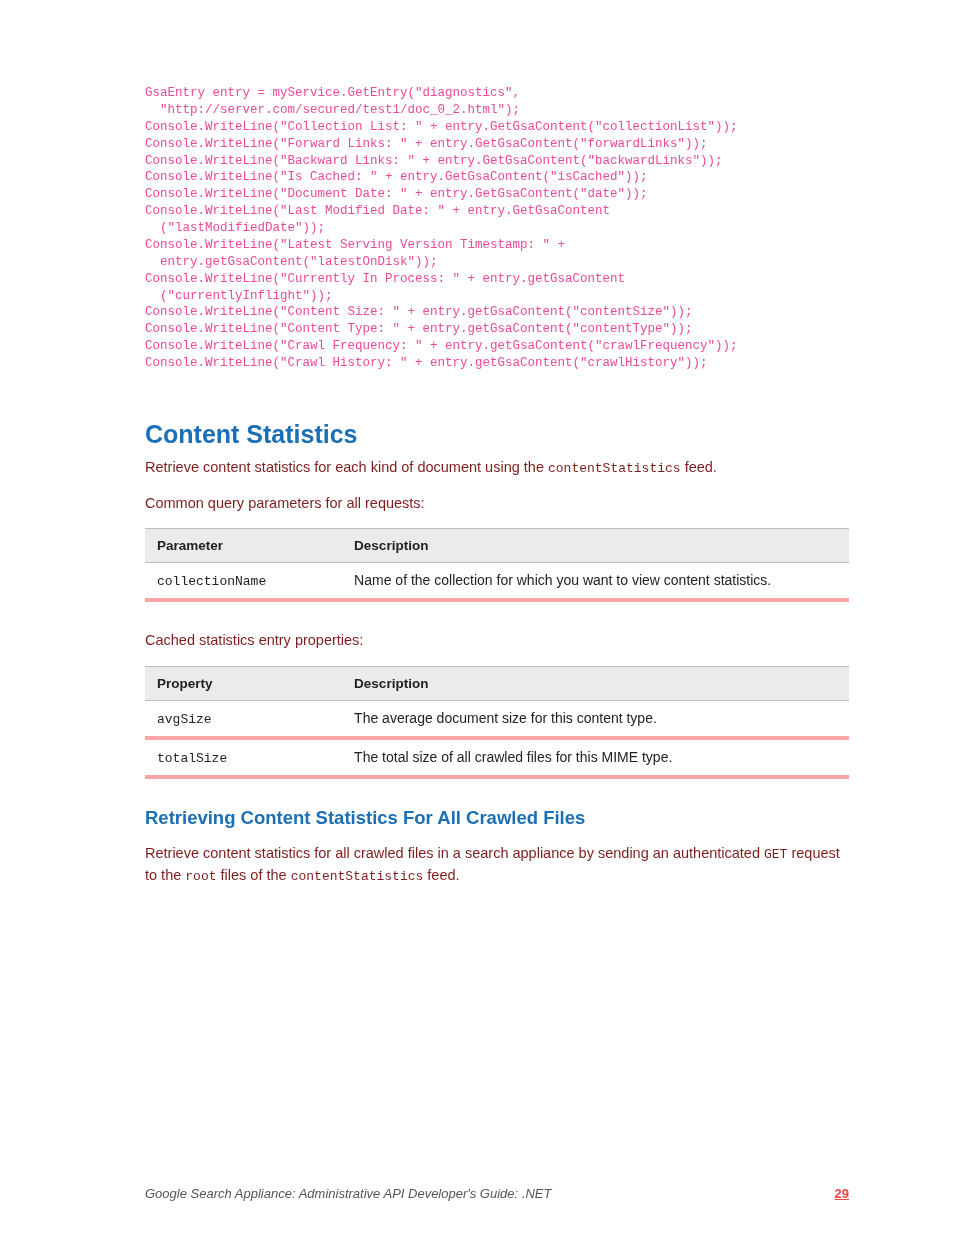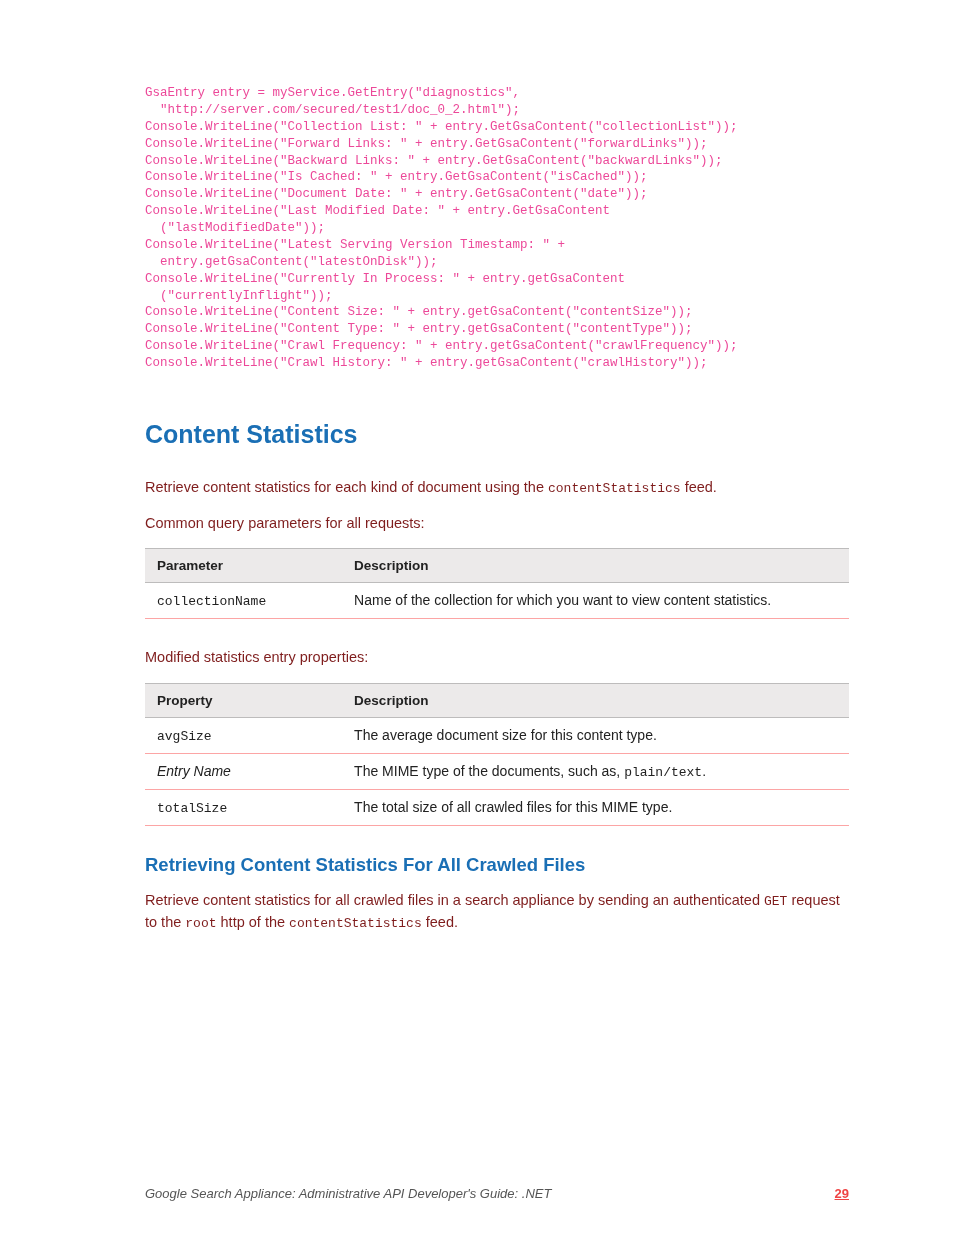--- a/index.html
+++ b/index.html
@@ -18,21 +18,21 @@
     font-size: 12.5px;
     line-height: 1.35;
     white-space: pre;
     color: #ec4899;
     margin-bottom: 48px;
   }
   h1.section-heading {
     color: #1a6fb5;
     font-size: 25px;
     font-weight: 700;
-    margin-bottom: 28px;
+    margin-bottom: 8px;
   }
   p.body-text {
     font-size: 14.5px;
     line-height: 1.5;
     margin-bottom: 14px;
     color: #7f1d1d;
   }
   .inline-code {
     font-family: "Courier New", Courier, monospace;
     font-size: 13px;
@@ -49,21 +49,21 @@
     padding: 9px 12px;
     font-weight: 700;
     font-size: 13.5px;
     color: #222;
     border-top: 1px solid #bdbcbc;
     border-bottom: 1px solid #bdbcbc;
   }
   tbody tr td {
     padding: 9px 12px;
     font-size: 14px;
-    border-bottom: 1px solid #fca5a5;
+    border-bottom: 4px solid #fca5a5;
     vertical-align: top;
   }
   td .mono { font-family: "Courier New", Courier, monospace; font-size: 13px; }
   td .italic { font-style: italic; }
   h2.subsection-heading {
     color: #1a6fb5;
     font-size: 18.5px;
     font-weight: 700;
     margin-top: 16px;
     margin-bottom: 14px;
@@ -119,47 +119,43 @@
     </tr>
   </thead>
   <tbody>
     <tr>
       <td class="col-prop"><span class="mono">collectionName</span></td>
       <td>Name of the collection for which you want to view content statistics.</td>
     </tr>
   </tbody>
 </table>
 
-<p class="body-text">Modified statistics entry properties:</p>
+<p class="body-text">Cached statistics entry properties:</p>
 
 <table>
   <thead>
     <tr>
       <th class="col-prop">Property</th>
       <th>Description</th>
     </tr>
   </thead>
   <tbody id="props-body">
   <tr>
         <td class="col-prop"><span class="mono">avgSize</span></td>
         <td><span>The average document size for this content type.</span></td>
       </tr>
       <tr>
-        <td class="col-prop"><span class="italic">Entry Name</span></td>
-        <td><span>The MIME type of the documents, such as, </span><span class="inline-code">plain/text</span><span>.</span></td>
-      </tr>
-      <tr>
         <td class="col-prop"><span class="mono">totalSize</span></td>
         <td><span>The total size of all crawled files for this MIME type.</span></td>
       </tr>
     </tbody>
 </table>
 
 <h2 class="subsection-heading">Retrieving Content Statistics For All Crawled Files</h2>
 
 <p class="body-text">
-  <span>Retrieve content statistics for all crawled files in a search appliance by sending an authenticated </span><span class="inline-code">GET</span><span> request to the </span><span class="inline-code">root</span><span> http of the </span><span class="inline-code">contentStatistics</span><span> feed.</span>
+  <span>Retrieve content statistics for all crawled files in a search appliance by sending an authenticated </span><span class="inline-code">GET</span><span> request to the </span><span class="inline-code">root</span><span> files of the </span><span class="inline-code">contentStatistics</span><span> feed.</span>
 </p>
 
 <div class="footer">
   <span>Google Search Appliance: Administrative API Developer's Guide: .NET</span>
   <span class="pagenum">29</span>
 </div>
 
 </body></html>

